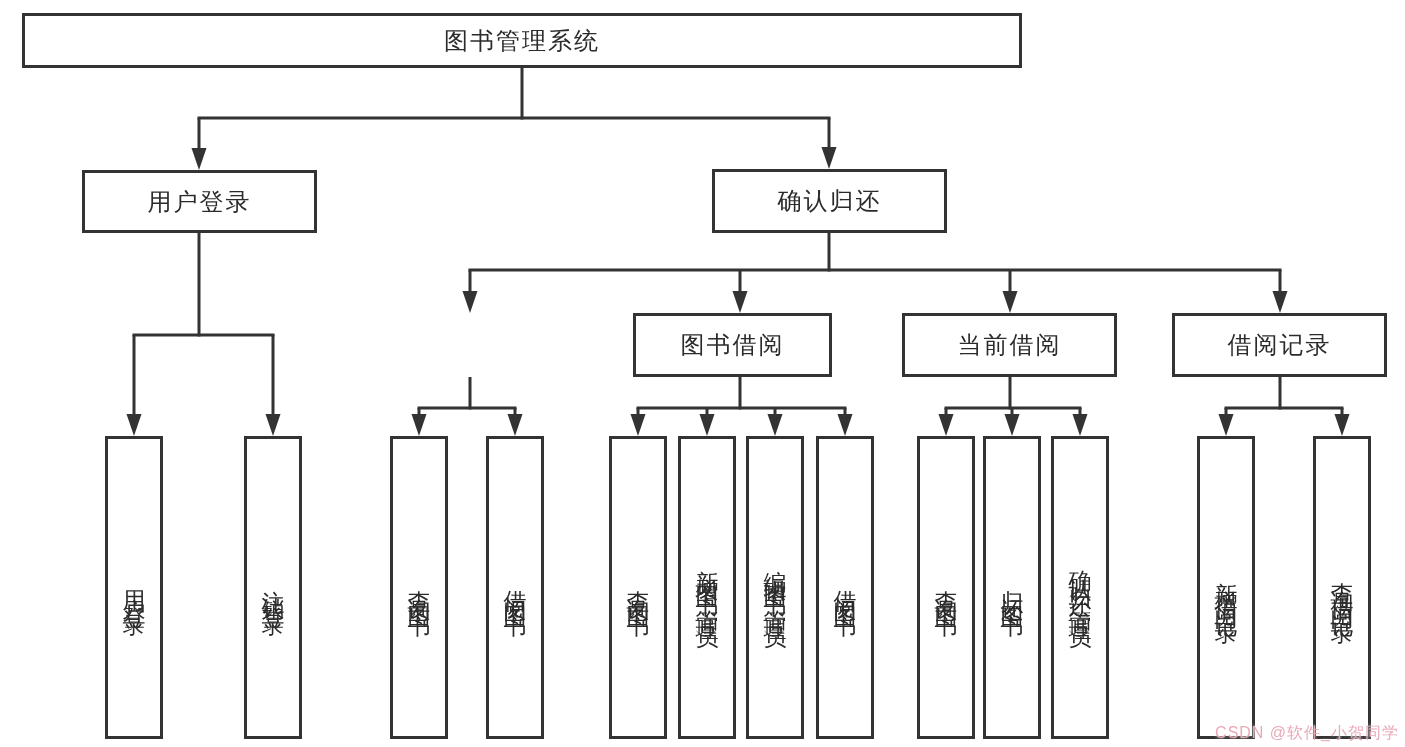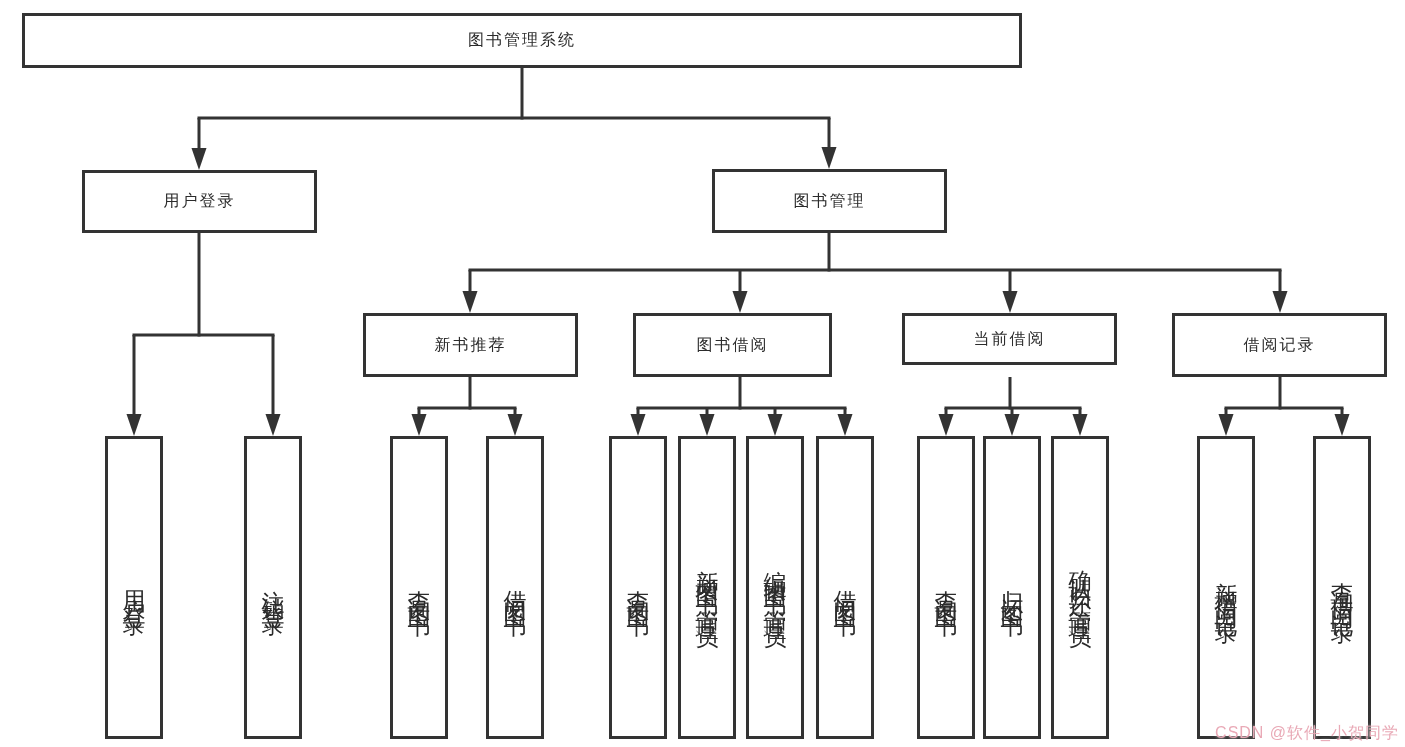--- a/index.html
+++ b/index.html
@@ -23,21 +23,21 @@
   .node {
     position: absolute;
     background: #ffffff;
     border: 3px solid var(--line, #333333);
     box-sizing: border-box;
     display: flex;
     align-items: center;
     justify-content: center;
   }
   .node.h {
-    font-size: 16px;
+    font-size: 24px;
     letter-spacing: 2px;
     white-space: nowrap;
   }
   .node.v .vtext {
     writing-mode: vertical-rl;
     text-orientation: mixed;
     font-size: 23px;
     letter-spacing: 8px;
     line-height: 1;
   }
@@ -119,25 +119,24 @@
       <polygon points="1004.5,414 1019.5,414 1012,436"></polygon>
       <polygon points="1072.5,414 1087.5,414 1080,436"></polygon>
       <polygon points="1218.5,414 1233.5,414 1226,436"></polygon>
       <polygon points="1334.5,414 1349.5,414 1342,436"></polygon>
     </g>
   </svg>
 
   <div class="node h" style="left:22px; top:13px; width:1000px; height:55px;">图书管理系统</div>
 
   <div class="node h" style="left:82px; top:170px; width:235px; height:63px;">用户登录</div>
-  <div class="node h" style="left:712px; top:169px; width:235px; height:64px;">图书管理</div>
+  <div class="node h" style="left:712px; top:169px; width:235px; height:64px;">确认归还</div>
 
-  <div class="node h" style="left:363px; top:313px; width:215px; height:64px;">新书推荐</div>
   <div class="node h" style="left:633px; top:313px; width:199px; height:64px;">图书借阅</div>
-  <div class="node h" style="left:902px; top:313px; width:215px; height:52px;">当前借阅</div>
+  <div class="node h" style="left:902px; top:313px; width:215px; height:64px;">当前借阅</div>
   <div class="node h" style="left:1172px; top:313px; width:215px; height:64px;">借阅记录</div>
 
   <div class="node v" style="left:105px; top:436px; width:58px; height:303px;">
     <span class="vtext">用户登录</span>
   </div>
   <div class="node v" style="left:244px; top:436px; width:58px; height:303px;">
     <span class="vtext">注销登录</span>
   </div>
 
   <div class="node v" style="left:390px; top:436px; width:58px; height:303px;">

